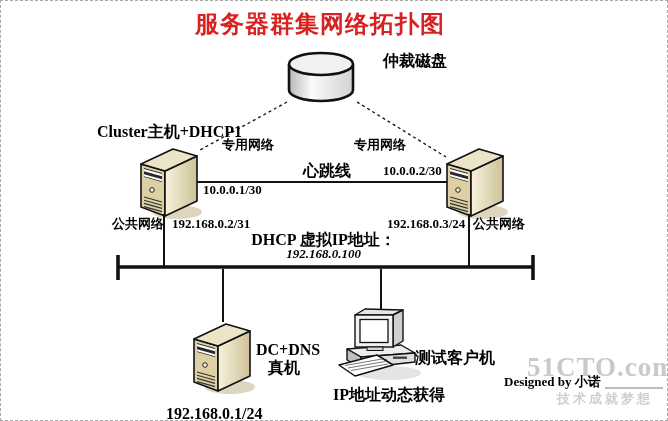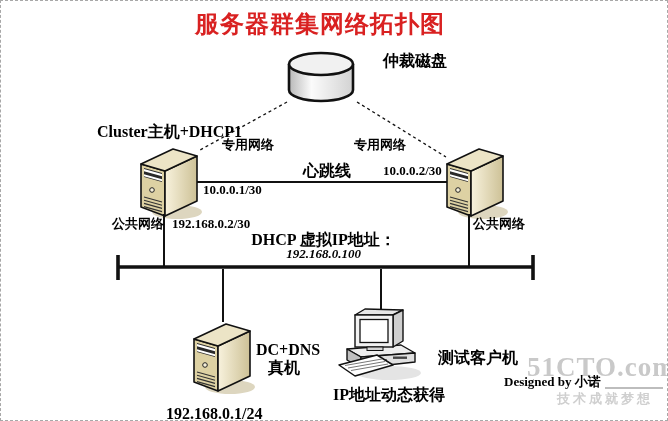--- a/index.html
+++ b/index.html
@@ -116,28 +116,29 @@
   <div class="label" style="left:96px;top:122px;">Cluster主机+DHCP1</div>
 
   <div class="label sz13" style="left:221px;top:137px;">专用网络</div>
   <div class="label sz13" style="left:353px;top:137px;">专用网络</div>
 
   <div class="label sz13" style="left:202px;top:158px;margin-top:24px;">10.0.0.1/30</div>
   <div class="label" style="left:302px;top:161px;">心跳线</div>
   <div class="label sz13" style="left:382px;top:163px;">10.0.0.2/30</div>
 
   <div class="label sz13" style="left:111px;top:216px;">公共网络</div>
-  <div class="label sz13" style="left:171px;top:216px;">192.168.0.2/30</div>
+  <div class="label sz13" style="left:171px;top:216px;">192.168.0.2/31</div>
+  <div class="label sz13" style="left:386px;top:216px;">192.168.0.3/24</div>
   <div class="label sz13" style="left:472px;top:216px;">公共网络</div>
 
   <div class="label center" style="left:230px;top:230px;width:185px;">DHCP 虚拟IP地址：</div>
   <div class="label center sz13" style="left:230px;top:246px;width:185px;font-style:italic;">192.168.0.100</div>
 
   <div class="label" style="left:255px;top:340px;">DC+DNS</div>
   <div class="label" style="left:267px;top:358px;">真机</div>
   <div class="label" style="left:165px;top:396px;margin-top:8px;">192.168.0.1/24</div>
 
-  <div class="label" style="left:414px;top:348px;margin-left:23px;">测试客户机</div>
+  <div class="label" style="left:414px;top:348px;">测试客户机</div>
   <div class="label" style="left:332px;top:385px;">IP地址动态获得</div>
 
   <div class="label sz13" style="left:503px;top:374px;">Designed by 小诺</div>
 
 </div>
 
 </body></html>

